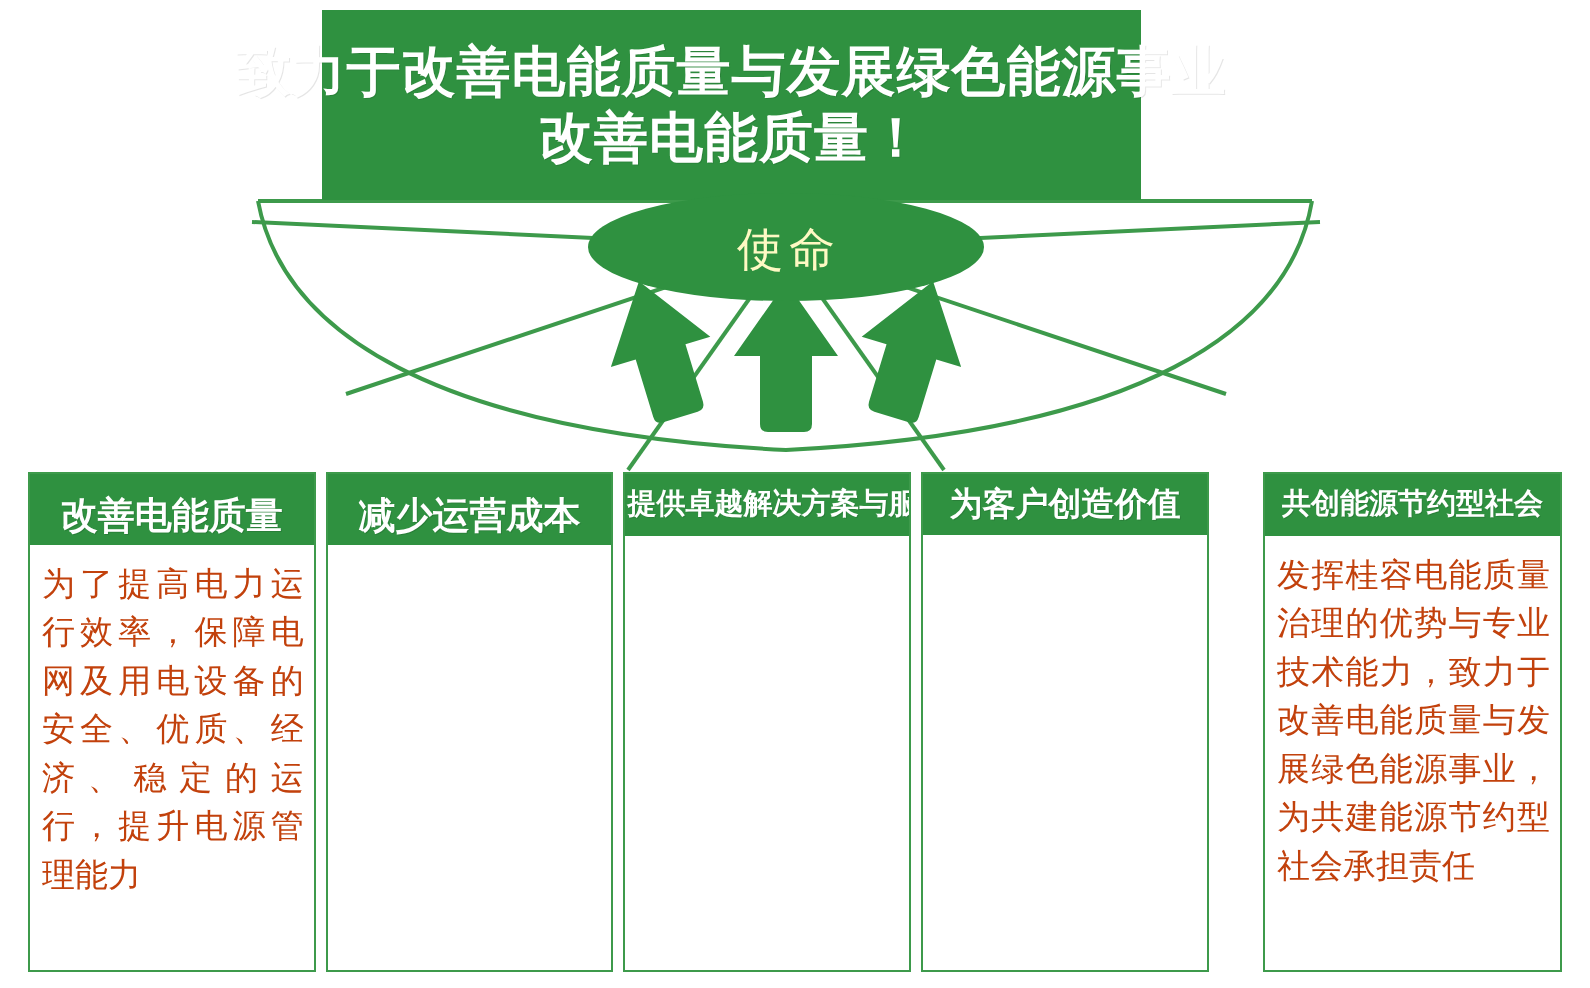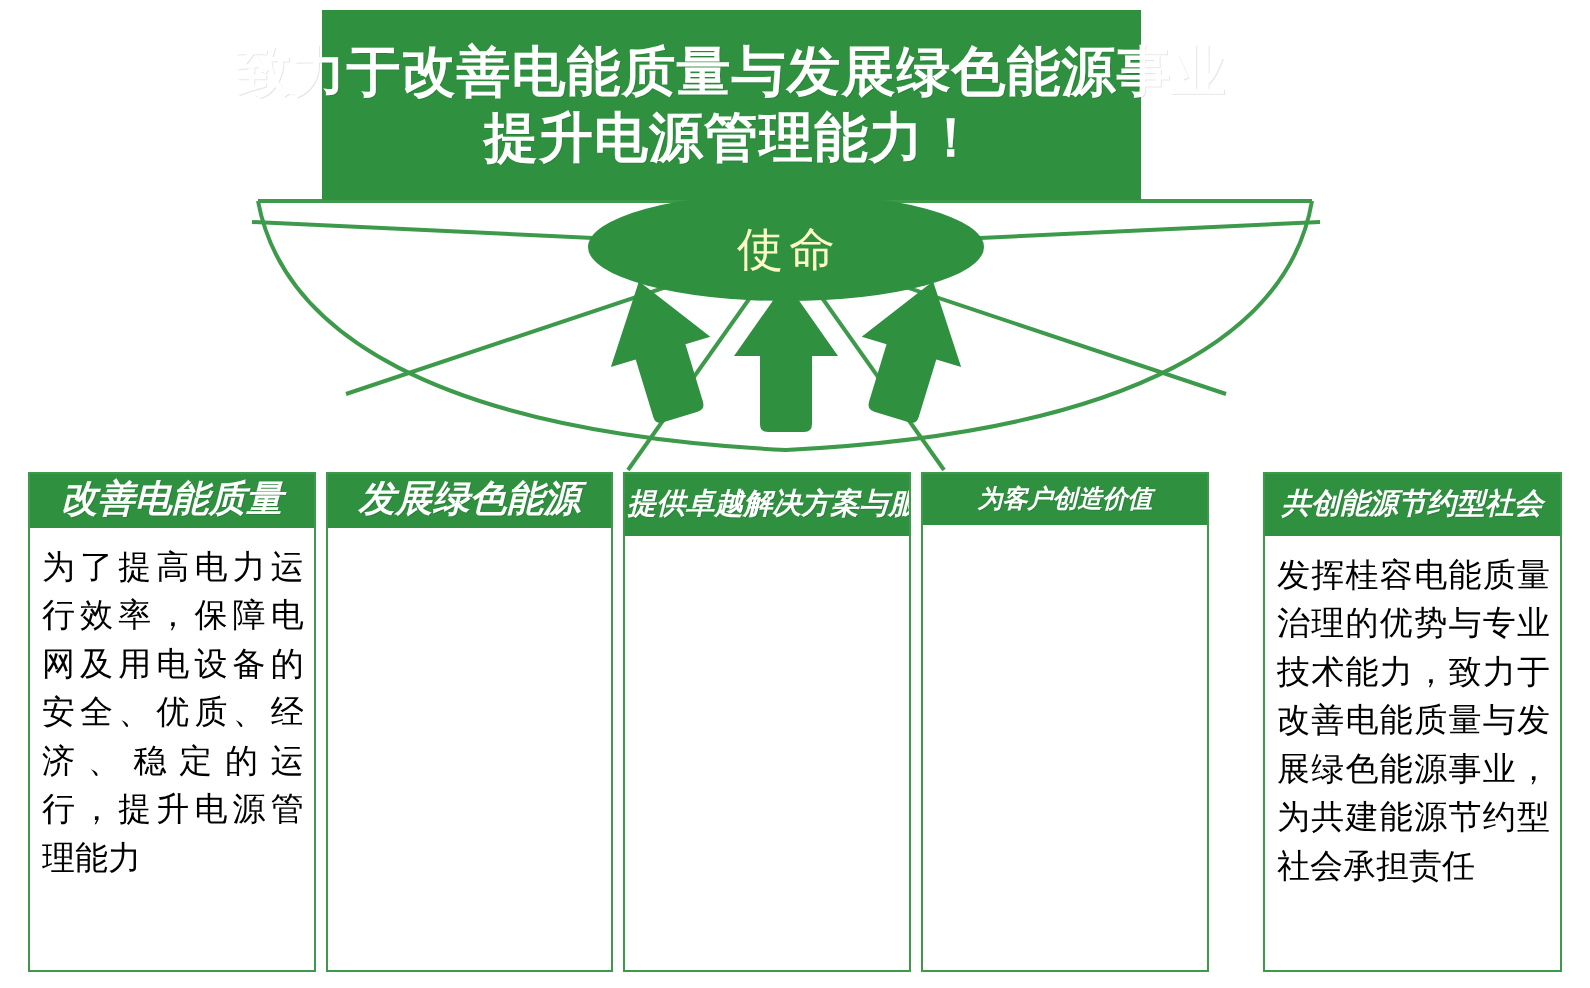--- a/index.html
+++ b/index.html
@@ -95,37 +95,36 @@
     flex-direction: column;
     overflow: hidden;
   }
   .pillar-card.wide { flex: 1.04 1 0; margin-left: 44px; }
   .pillar-header {
     background: #2f9140;
     color: #ffffff;
     font-family: "DejaVu Sans", "Liberation Sans", sans-serif;
     font-weight: bold;
     text-align: center;
-    padding: 5px 2px 8px 2px;
+    padding: 22px 2px 8px 2px;
     white-space: nowrap;
     letter-spacing: 0px;
     text-shadow: 1px 1px 0 rgba(0,0,0,0.12);
     border-bottom: 3px solid #ffffff;
-    font-style: italic;
   }
   .pillar-header.size-lg { font-size: 37px; line-height: 1.1; }
-  .pillar-header.size-md { font-size: 25px; line-height: 1.25; padding-top: 9px; padding-bottom: 11px;}
+  .pillar-header.size-md { font-size: 33px; line-height: 1.25; padding-top: 9px; padding-bottom: 11px;}
   .pillar-header.size-sm { font-size: 29px; line-height: 1.3; padding-top: 11px; padding-bottom: 13px;}
   .pillar-body {
     flex: 1;
     padding: 12px 10px 10px 12px;
     font-family: "DejaVu Serif", "Liberation Serif", serif;
     font-size: 33px;
     line-height: 1.47;
-    color: #000000;
+    color: #c2410c;
     text-align: justify;
     text-justify: inter-ideograph;
     letter-spacing: 0px;
     word-break: break-all;
   }
 </style>
 </head>
 <body>
 
 <svg id="fan-graphic" viewBox="0 0 1590 500" preserveAspectRatio="none">
@@ -169,36 +168,36 @@
              Q 938 420 930 420
              L 894 420
              Q 886 420 886 412
              L 886 352
              L 860 352 Z"></path>
   </g>
 </svg>
 
 <div id="mission-banner">
   <div class="banner-line">致力于改善电能质量与发展绿色能源事业</div>
-  <div class="banner-line">提升电源管理能力！</div>
+  <div class="banner-line">改善电能质量！</div>
 </div>
 
 <div id="mission-ellipse">
   <span id="mission-ellipse-label">使命</span>
 </div>
 
 <div id="cards-row">
 
   <div class="pillar-card">
     <div class="pillar-header size-lg">改善电能质量</div>
     <div class="pillar-body">为了提高电力运行效率，保障电网及用电设备的安全、优质、经济、稳定的运行，提升电源管理能力</div>
   </div>
 
   <div class="pillar-card">
-    <div class="pillar-header size-lg">发展绿色能源</div>
+    <div class="pillar-header size-lg">减少运营成本</div>
   </div>
 
   <div class="pillar-card">
     <div class="pillar-header size-sm">提供卓越解决方案与服务</div>
   </div>
 
   <div class="pillar-card">
     <div class="pillar-header size-md">为客户创造价值</div>
   </div>
 

